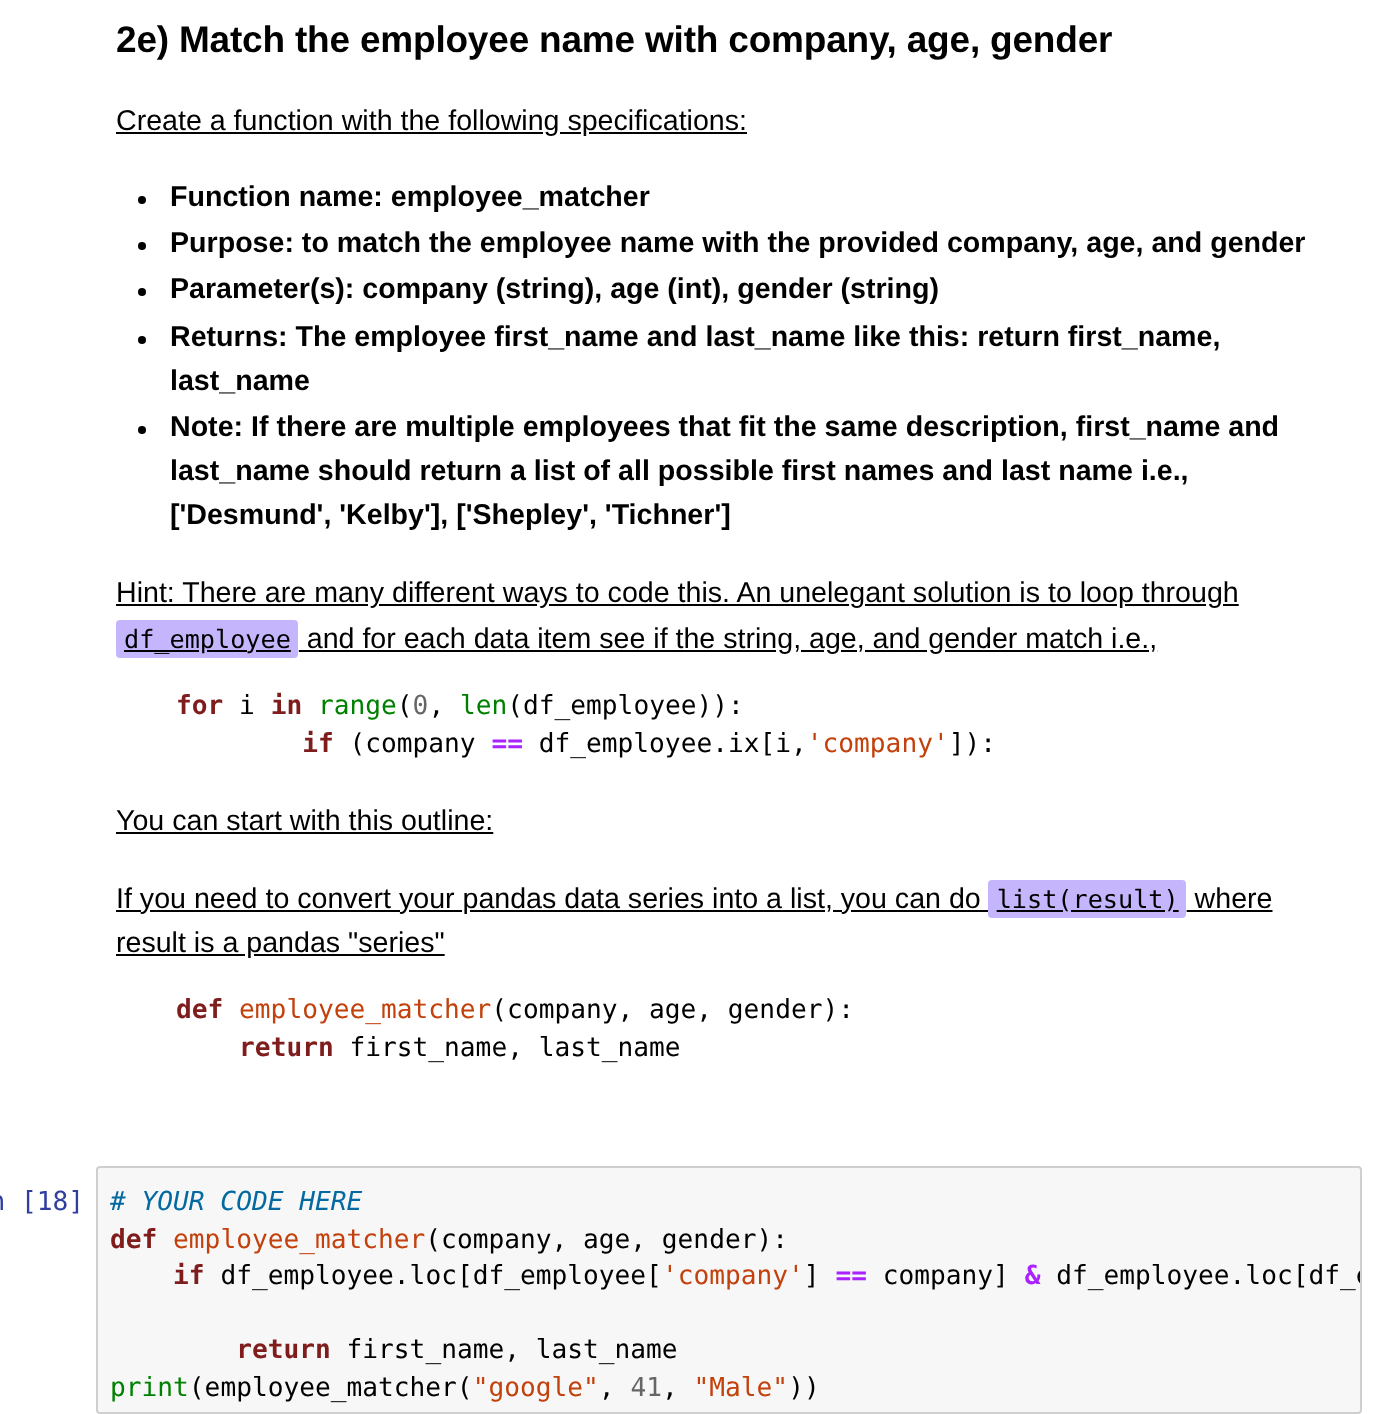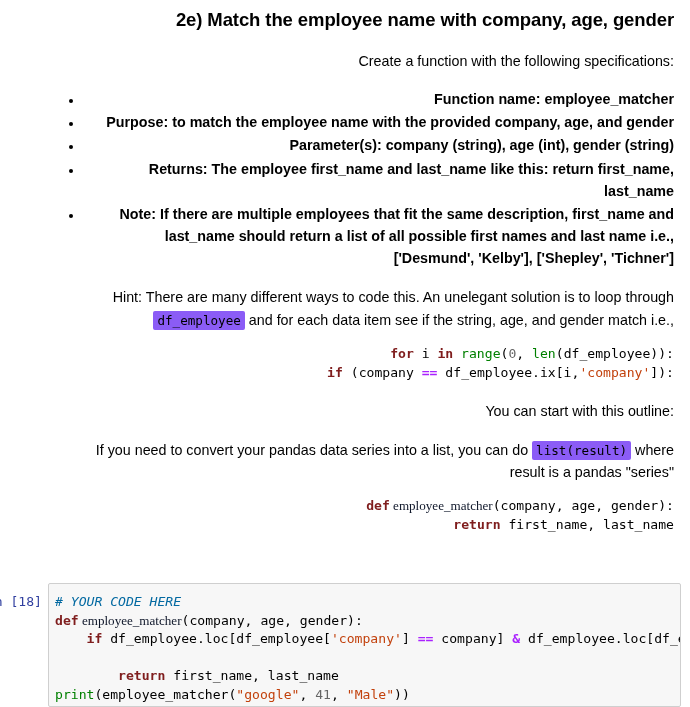--- a/index.html
+++ b/index.html
@@ -19,40 +19,40 @@
 
   
   .md-cell {
     position: absolute;
     left: 0;
     top: 0;
     width: 690px;
   }
   .md-inner {
     padding: 0 16px 0 58px;
-    text-align: right;
   }
 
   h2.heading {
     font-family: "Liberation Sans", sans-serif;
     font-size: 18.5px;
     font-weight: bold;
     letter-spacing: -0.1px;
     margin: 0;
     padding: 8px 0 0 0;
     line-height: 1.35;
     color: #000;
   }
 
   p.para {
     font-size: 14.3px;
     line-height: 1.55;
     margin: 17px 0 0 0;
     color: #000;
     max-width: 618px;
+    text-decoration: underline;
   }
 
   ul.spec-list {
     margin: 16px 0 0 0;
     padding-left: 25px;
     list-style-type: disc;
     max-width: 600px;
     font-weight: bold;
   }
   ul.spec-list li {
@@ -63,42 +63,42 @@
     color: #000;
   }
   ul.spec-list li::marker {
     font-size: 12px;
   }
 
   
   code.inline {
     font-family: "DejaVu Sans Mono", "Liberation Mono", monospace;
     font-size: 12.6px;
-    background: #8b5cf6;
+    background: #c4b5fd;
     color: #000;
     padding: 2px 4px;
     border-radius: 2px;
     white-space: pre;
   }
 
   
   pre.md-code {
     font-family: "DejaVu Sans Mono", "Liberation Mono", monospace;
     font-size: 13.1px;
     line-height: 1.45;
     margin: 14px 0 0 0;
     padding: 0 0 0 30px;
     color: #000;
     white-space: pre;
     background: transparent;
   }
 
   
   .tok-kw   { color: #7f1d1d; font-weight: bold; }
-  .tok-fn   { color: #0f172a; font-family: Liberation Serif, serif; }
+  .tok-fn   { color: #c2410c; }
   .tok-bfn  { color: #008000; }
   .tok-str  { color: #c2410c; }
   .tok-num  { color: #666666; }
   .tok-op   { color: #aa22ff; font-weight: bold; }
   .tok-cmt  { color: #0369a1; font-style: italic; }
   .tok-pl   { color: #000000; }
 
   
   .jp-cell {
     position: absolute;

